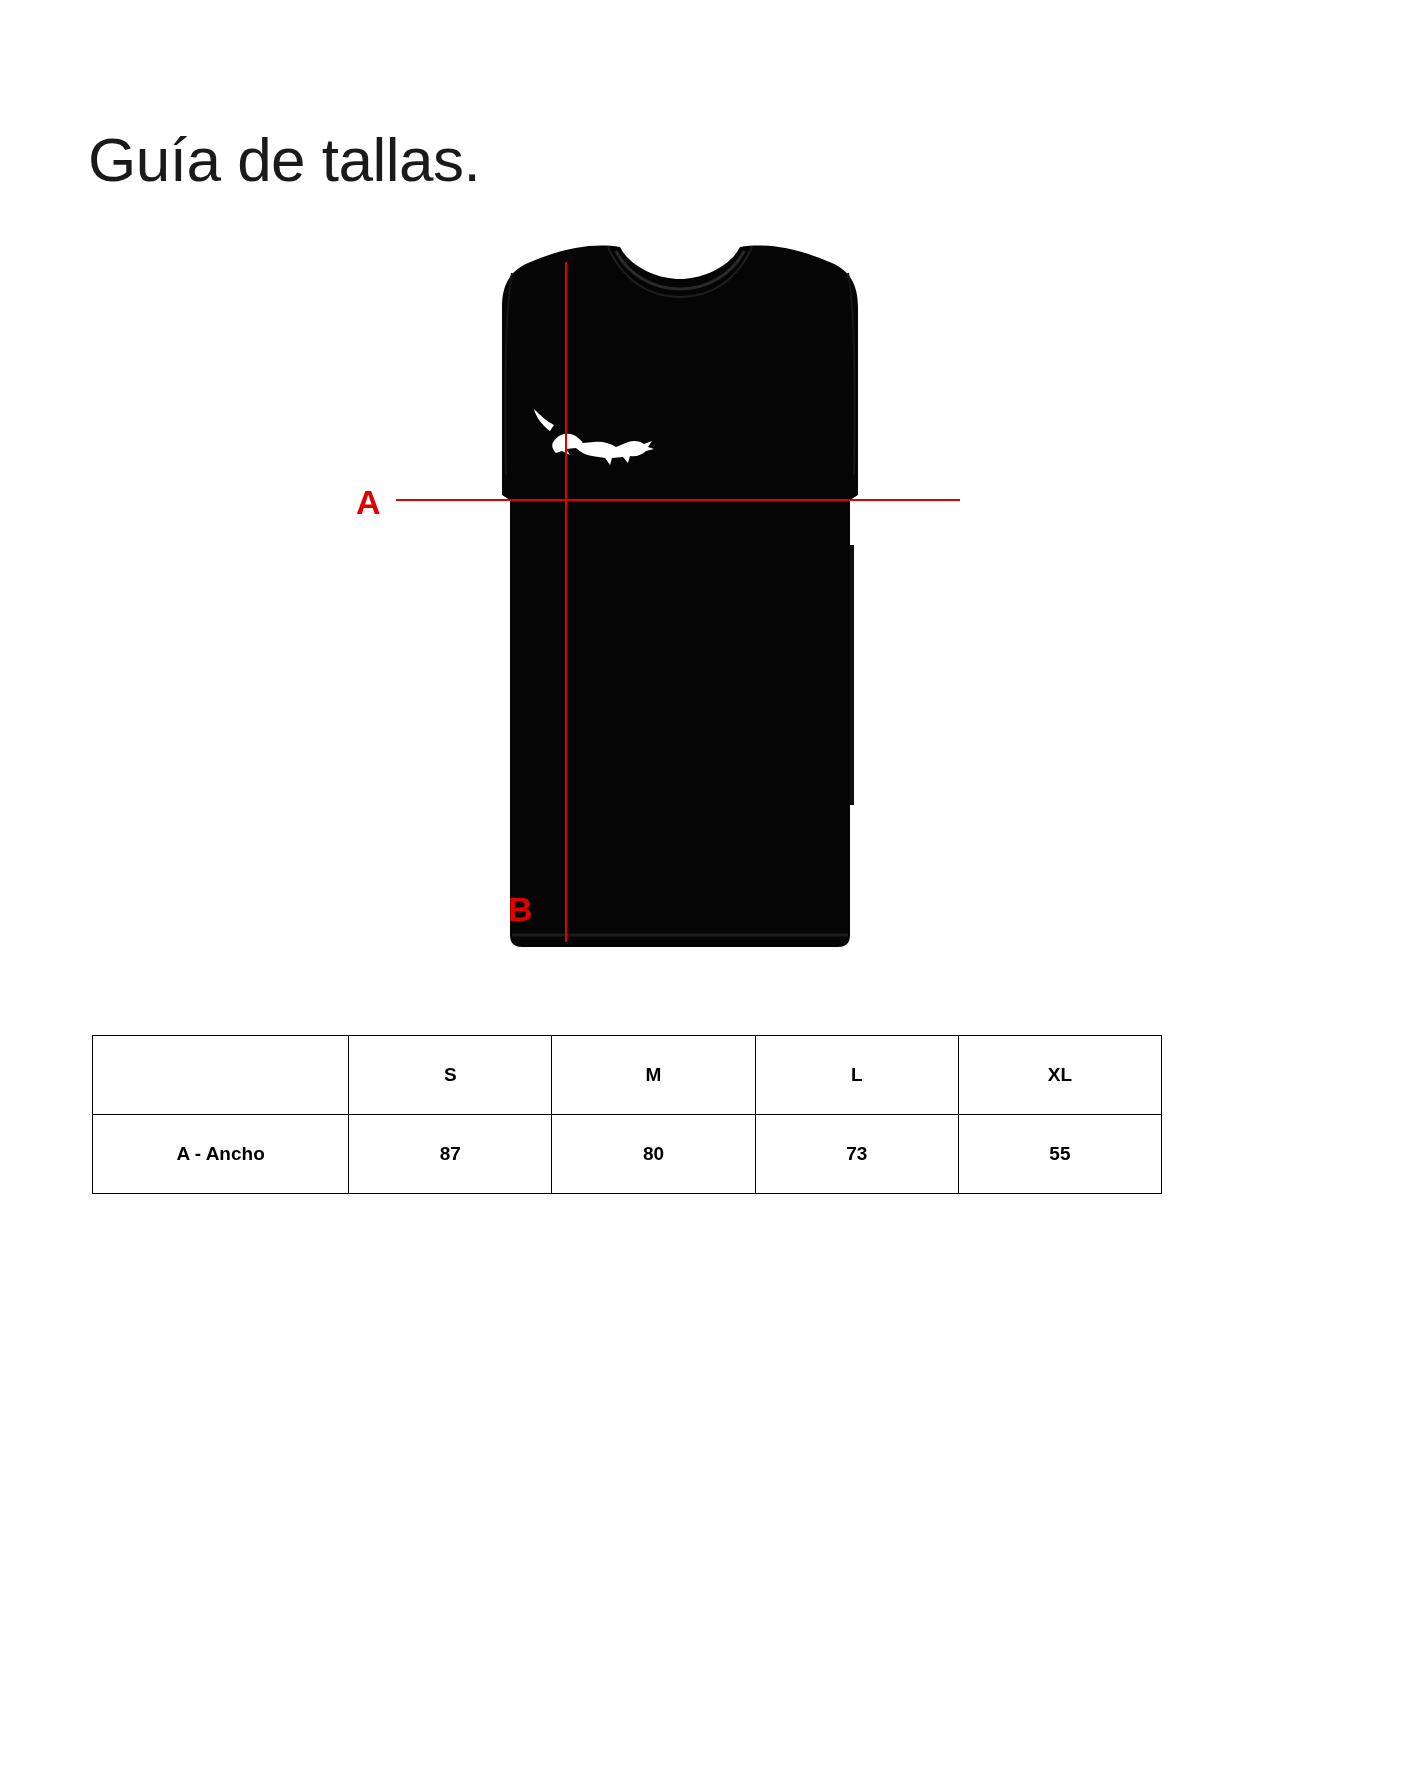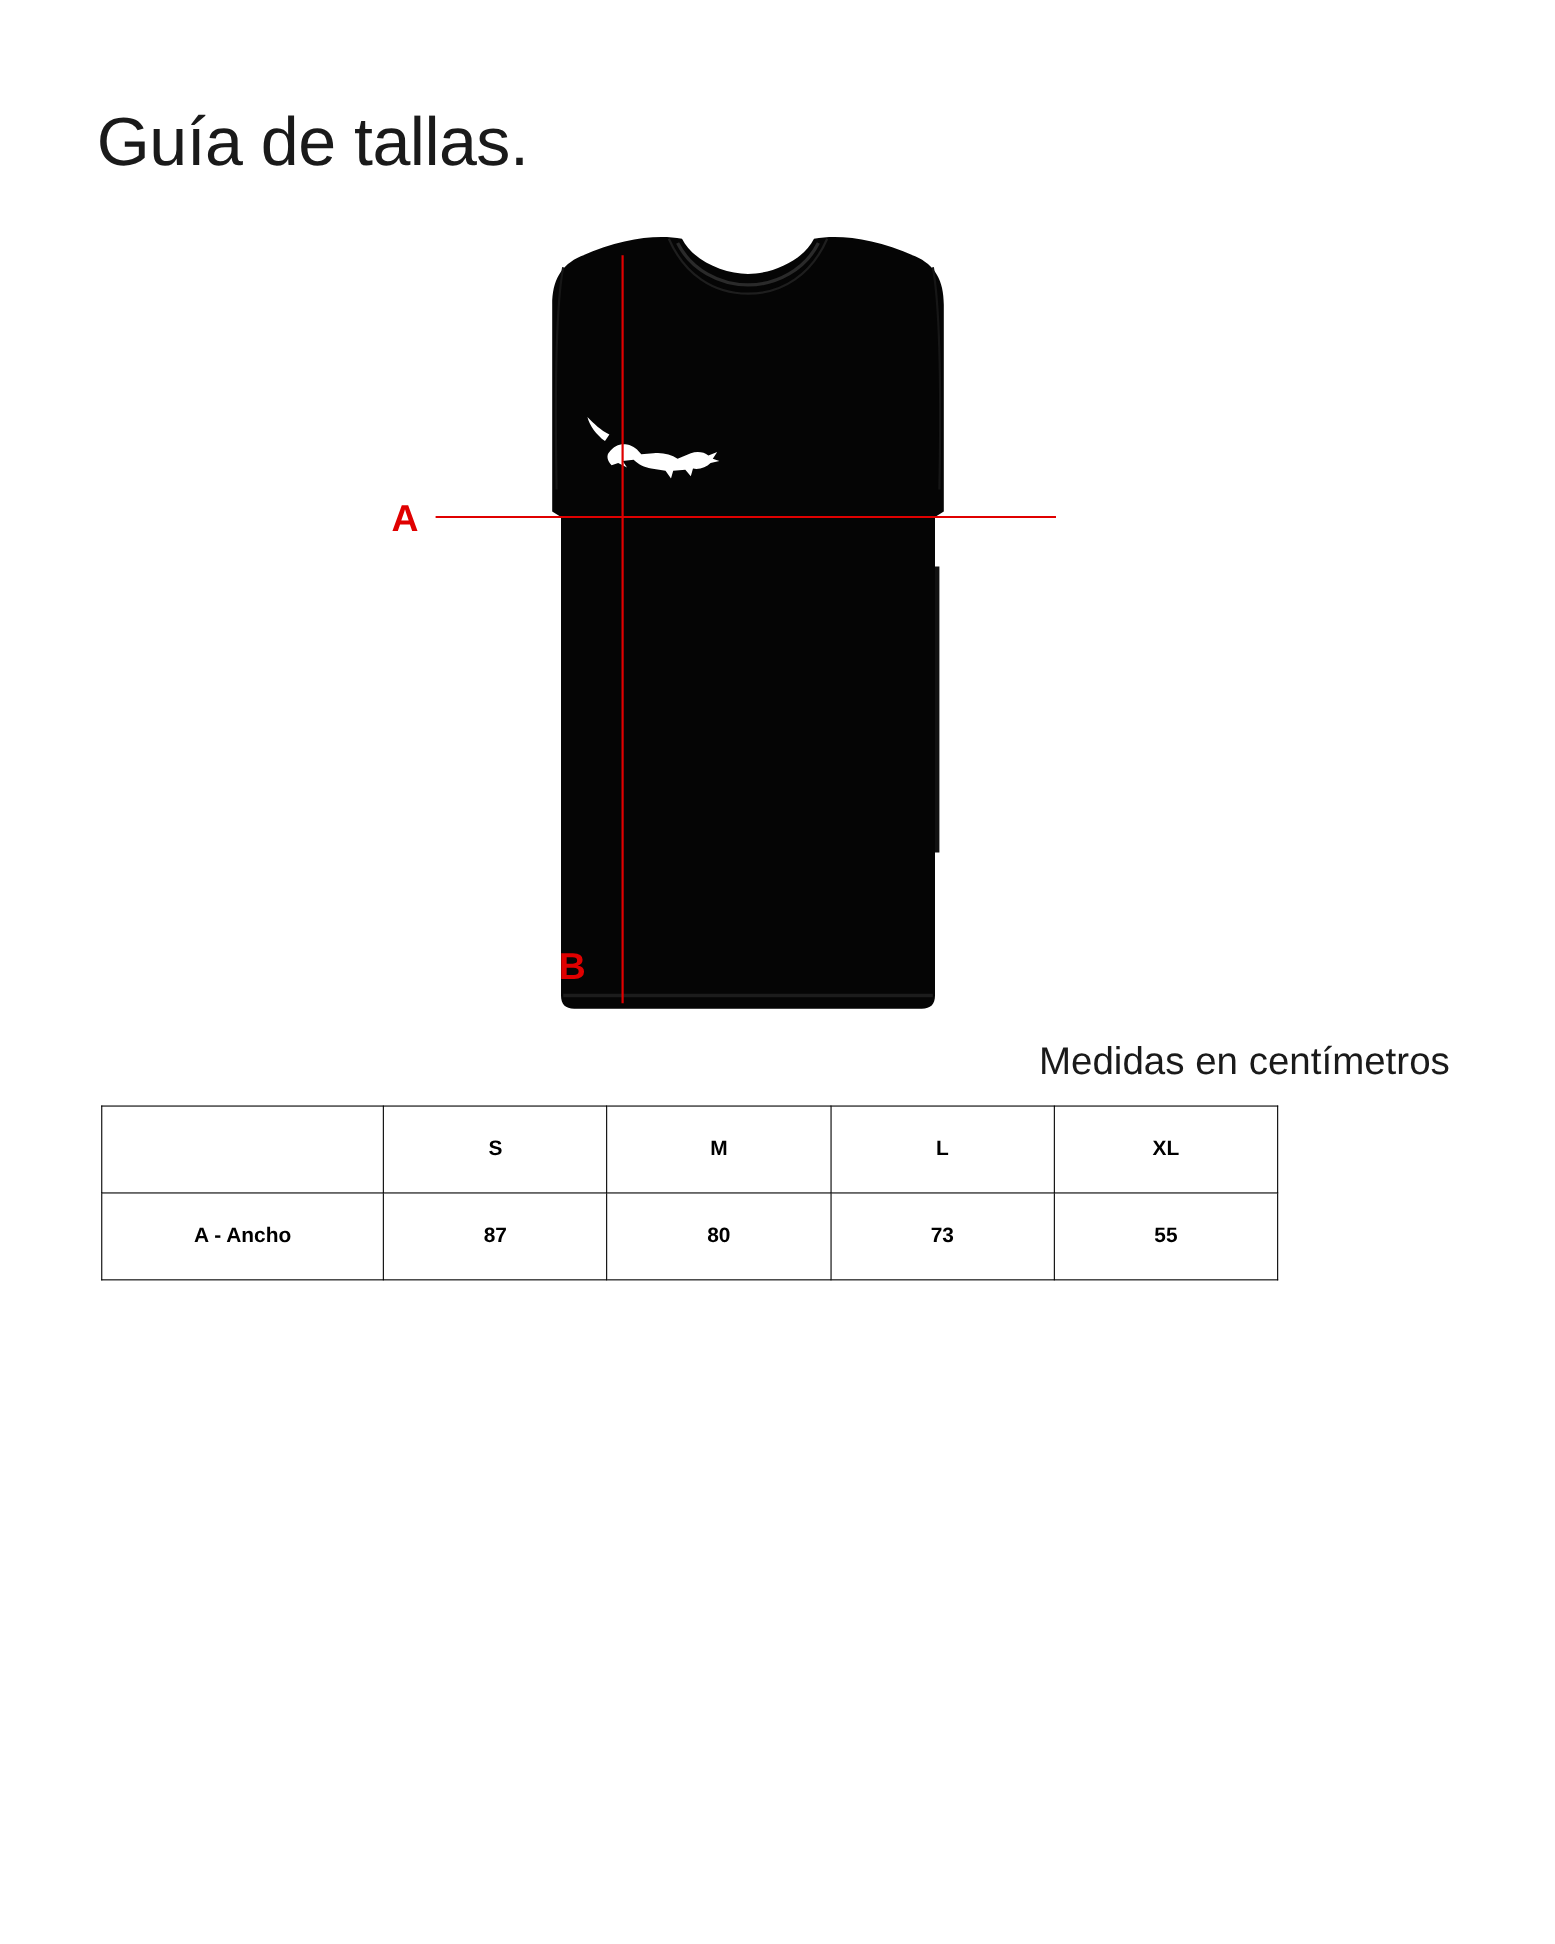--- a/index.html
+++ b/index.html
@@ -13,20 +13,21 @@
     position: relative;
     font-family: "Liberation Sans", sans-serif;
     color: #000000;
     overflow: hidden;
   }
 
   .page {
     position: relative;
     width: 1414px;
     height: 1246px;
+    margin-top: 30px;
   }
 
   
   .title {
     position: absolute;
     left: 88px;
     top: 96px;
     font-size: 62px;
     font-weight: 400;
     letter-spacing: -0.5px;
@@ -175,21 +176,20 @@
   <svg style="position:absolute; left:0; top:0; width:1414px; height:1767px; pointer-events:none;">
 
     <line x1="396" y1="470" x2="960" y2="470" stroke="#e00000" stroke-width="2"></line>
 
     <line x1="566" y1="232" x2="566" y2="912" stroke="#e00000" stroke-width="2"></line>
   </svg>
 
   <div class="meas-letter a">A</div>
   <div class="meas-letter b">B</div>
 
-  <div class="units-caption">Medidas en centímetros</div>
 
   <div class="size-table-wrap">
     <table class="size-table">
       <colgroup>
         <col class="label-col">
         <col class="size-col">
         <col class="size-col">
         <col class="size-col">
         <col class="size-col">
       </colgroup>

